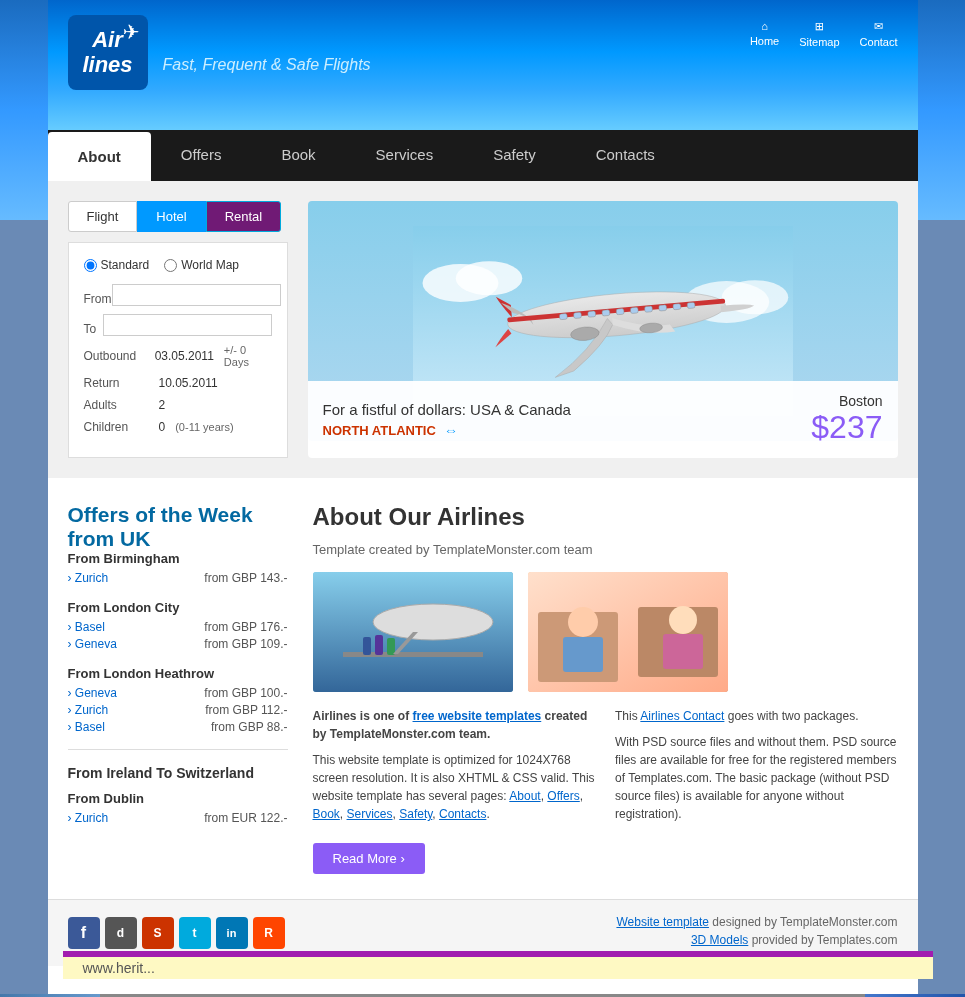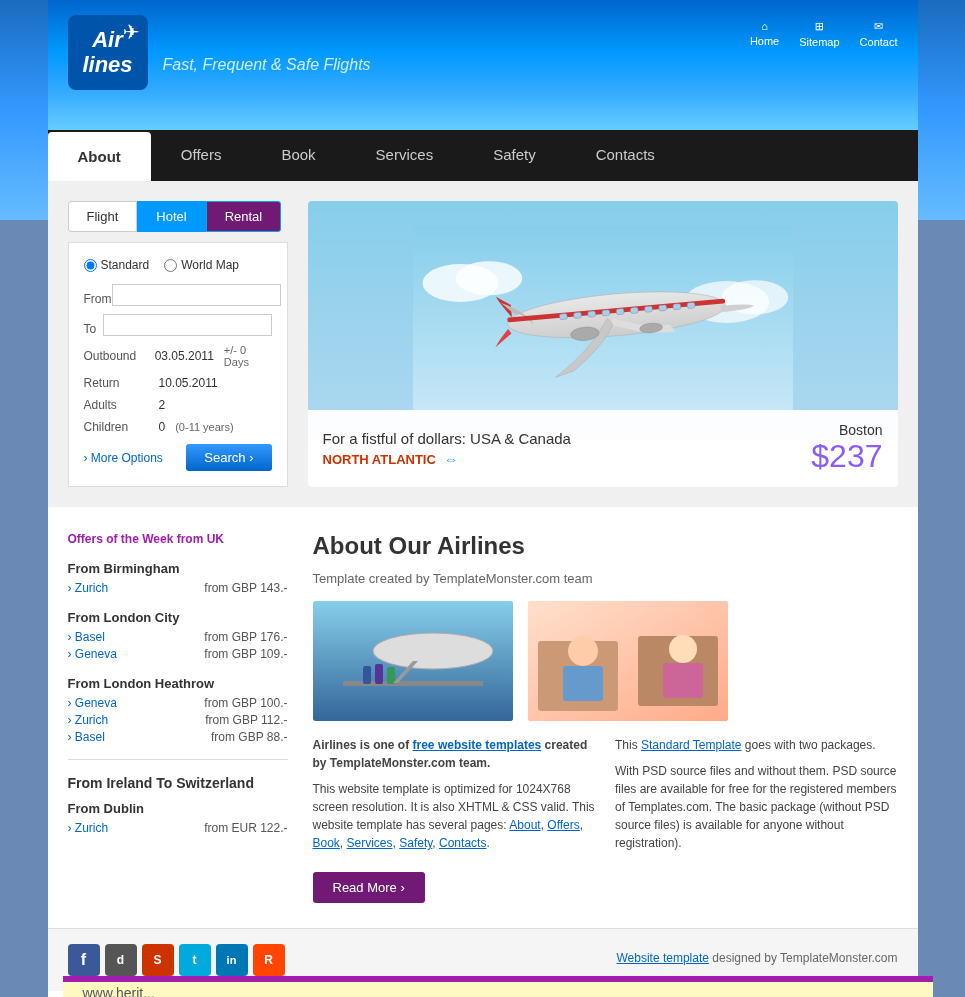--- a/index.html
+++ b/index.html
@@ -355,23 +355,22 @@
       padding: 25px 20px;
       gap: 25px;
     }
 
     .offers-sidebar {
       width: 220px;
       flex-shrink: 0;
     }
 
     .offers-sidebar h2 {
-      font-size: 12px;
-      color: #a21caf;
-      margin-bottom: 15px;
+      font-size: 21px;
+      color: #0369a1;
       font-weight: bold;
     }
 
     .offer-group {
       margin-bottom: 15px;
     }
 
     .offer-group-title {
       font-size: 13px;
       font-weight: bold;
@@ -476,21 +475,21 @@
     .about-text-col a {
       color: #0066cc;
       text-decoration: underline;
     }
 
     .about-text-col p {
       margin-bottom: 8px;
     }
 
     .read-more-btn {
-      background: #701a75;
+      background: #8b5cf6;
       color: white;
       border: none;
       padding: 8px 20px;
       font-size: 13px;
       cursor: pointer;
       border-radius: 3px;
       margin-top: 12px;
       display: inline-flex;
       align-items: center;
       gap: 5px;
@@ -663,24 +662,20 @@
           <div class="form-row-inline">
             <span class="form-label">Adults</span>
             <span class="form-value">2</span>
           </div>
           <div class="form-row-inline">
             <span class="form-label">Children</span>
             <span class="form-value">0</span>
             <span class="form-value-extra">(0-11 years)</span>
           </div>
 
-          <div class="form-actions">
-            <a class="more-options-link">More Options</a>
-            <button class="search-btn">Search</button>
-          </div>
         </div>
       </div>
 
       <div class="hero-area">
         <div class="hero-image">
 
           <svg class="airplane-svg" viewBox="0 0 400 200">
 
             <defs>
               <linearGradient id="skyGrad" x1="0" y1="0" x2="0" y2="1">
@@ -857,21 +852,21 @@
           <div class="about-text-col">
             <p>
               <strong>Airlines is one of <a href="#">free website templates</a> created by TemplateMonster.com team.</strong>
             </p>
             <p>
               This website template is optimized for 1024X768 screen resolution. It is also XHTML &amp; CSS valid. This website template has several pages: <a href="#">About</a>, <a href="#">Offers</a>, <a href="#">Book</a>, <a href="#">Services</a>, <a href="#">Safety</a>, <a href="#">Contacts</a>.
             </p>
           </div>
           <div class="about-text-col">
             <p>
-              This <a href="#">Standard Template</a> goes with two packages.
+              This <a href="#">Airlines Contact</a> goes with two packages.
             </p>
             <p>
               With PSD source files and without them. PSD source files are available for free for the registered members of Templates.com. The basic package (without PSD source files) is available for anyone without registration).
             </p>
           </div>
         </div>
 
         <button class="read-more-btn">Read More ›</button>
         
       </div>
@@ -884,19 +879,23 @@
         <div class="social-icon social-su" style="font-size:12px;">S</div>
         <div class="social-icon social-tw" style="font-size:12px;">t</div>
         <div class="social-icon social-li" style="font-size:11px;">in</div>
         <div class="social-icon social-rd" style="font-size:12px;">R</div>
       </div>
       <div class="footer-links">
         <div>
           <a href="#">Website template</a>
           <span> designed by TemplateMonster.com</span>
         </div>
+        <div>
+          <a href="#">3D Models</a>
+          <span> provided by Templates.com</span>
+        </div>
       </div>
     </div>
 
     <div class="url-bar" style="position:relative;padding:3px 20px;font-size:14px;color:#555;background:#fef9c3;border-top:6px solid #a21caf;">www.herit...</div>
 
   </div>
 </div>
 
 </body></html>

